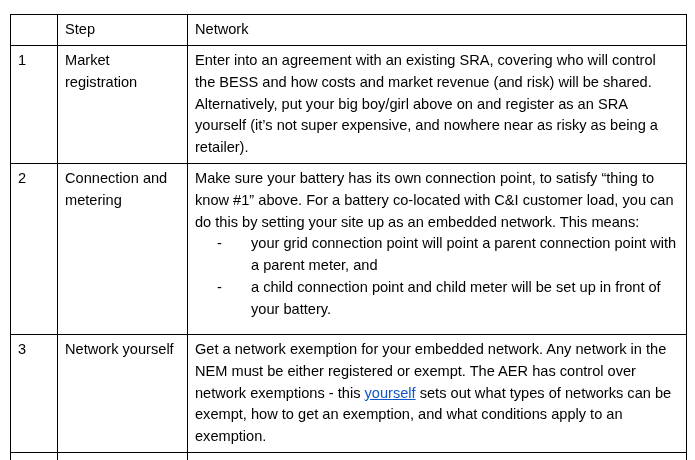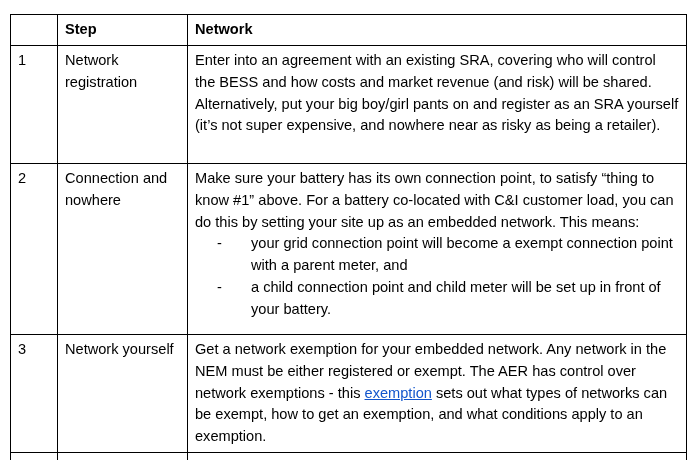--- a/index.html
+++ b/index.html
@@ -28,21 +28,21 @@
   th, td {
     border: 1px solid #000000;
     vertical-align: top;
     text-align: left;
     padding: 4px 7px;
     font-size: 14.6px;
     line-height: 21.8px;
     overflow: hidden;
     word-wrap: break-word;
   }
-  th { font-weight: bold; margin-left: 12px; }
+  th { font-weight: normal; margin-left: 12px; }
   tr.header-row  { height: 31px;  }
   tr.row-1       { height: 118px; }
   tr.row-2       { height: 171px; }
   tr.row-3       { height: 118px; }
   tr.sliver-row  { height: 24px;  }
   tr.sliver-row td { border-bottom: none; }
   .bullet {
     display: flex;
     padding-left: 22px;
   }
@@ -70,45 +70,45 @@
     <thead>
       <tr class="header-row">
         <th></th>
         <th>Step</th>
         <th>Network</th>
       </tr>
     </thead>
     <tbody>
       <tr class="row-1">
         <td>1</td>
-        <td>Network registration</td>
+        <td>Market registration</td>
         <td>
-          <span>Enter into an agreement with an existing SRA, covering who will control the BESS and how costs and market revenue (and risk) will be shared. Alternatively, put your big boy/girl pants on and register as an SRA yourself (it’s not super expensive, and nowhere near as risky as being a retailer).</span>
+          <span>Enter into an agreement with an existing SRA, covering who will control the BESS and how costs and market revenue (and risk) will be shared. Alternatively, put your big boy/girl above on and register as an SRA yourself (it’s not super expensive, and nowhere near as risky as being a retailer).</span>
         </td>
       </tr>
       <tr class="row-2">
         <td>2</td>
-        <td>Connection and nowhere</td>
+        <td>Connection and metering</td>
         <td>
           <div>Make sure your battery has its own connection point, to satisfy “thing to know #1” above. For a battery co-located with C&amp;I customer load, you can do this by setting your site up as an embedded network. This means:</div>
           <div class="bullet">
             <span class="dash">-</span>
-            <span class="btext">your grid connection point will become a exempt connection point with a parent meter, and</span>
+            <span class="btext">your grid connection point will point a parent connection point with a parent meter, and</span>
           </div>
           <div class="bullet">
             <span class="dash">-</span>
             <span class="btext">a child connection point and child meter will be set up in front of your battery.</span>
           </div>
         </td>
       </tr>
       <tr class="row-3">
         <td>3</td>
         <td>Network yourself</td>
         <td>
-          <span>Get a network exemption for your embedded network. Any network in the NEM must be either registered or exempt. The AER has control over network exemptions - this </span><a class="doc-link">exemption</a><span> sets out what types of networks can be exempt, how to get an exemption, and what conditions apply to an exemption.</span>
+          <span>Get a network exemption for your embedded network. Any network in the NEM must be either registered or exempt. The AER has control over network exemptions - this </span><a class="doc-link">yourself</a><span> sets out what types of networks can be exempt, how to get an exemption, and what conditions apply to an exemption.</span>
         </td>
       </tr>
       <tr class="sliver-row">
         <td></td>
         <td></td>
         <td></td>
       </tr>
     </tbody>
   </table>
 </div>

